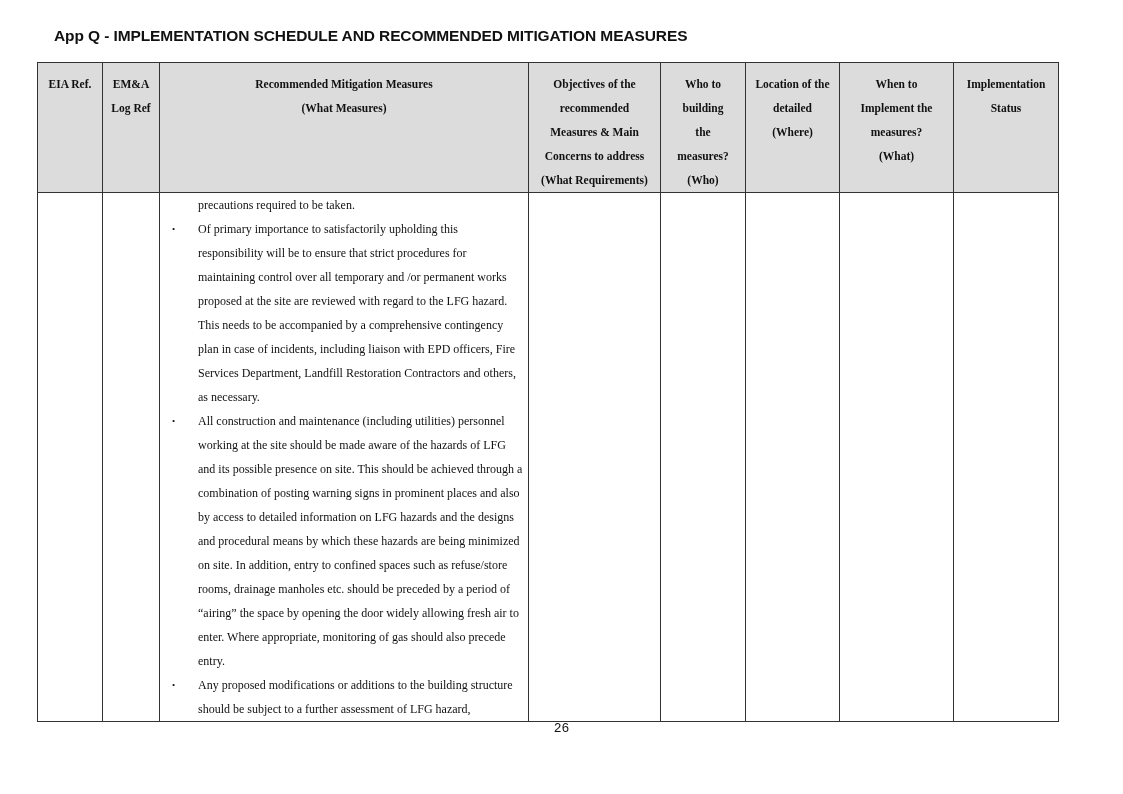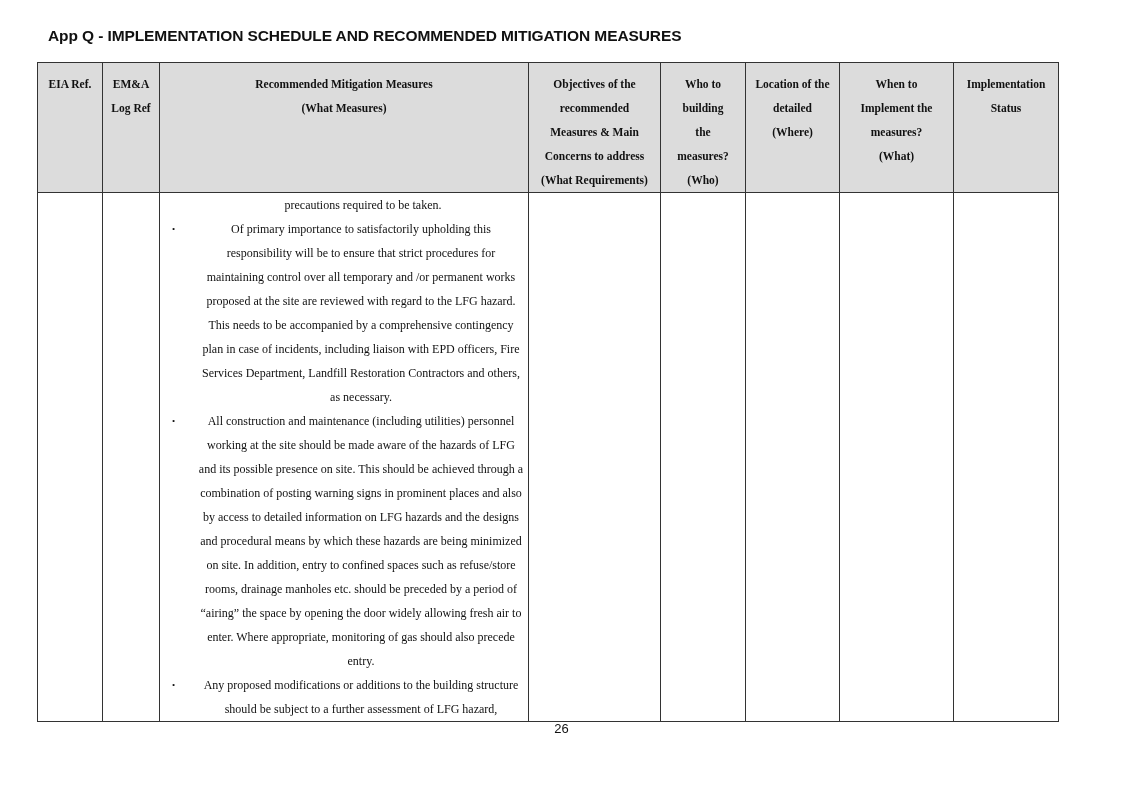--- a/index.html
+++ b/index.html
@@ -20,21 +20,21 @@
       left: 48px;
       width: 962px;
       height: 20px;
       font-family: "Liberation Sans", sans-serif;
       font-weight: bold;
       font-size: 15.5px;
       letter-spacing: -0.1px;
     }
     .page-header .title {
       position: absolute;
-      left: 0;
+      left: 6px;
       top: 0;
       white-space: nowrap;
     }
     .page-header .date {
       position: absolute;
       right: 0;
       top: 0;
       white-space: nowrap;
       margin-top: 36px;
     }
@@ -62,21 +62,20 @@
       height: 118px;
       font-size: 11.5px;
     }
     table.schedule td {
       height: 528px;
       background: #ffffff;
     }
     .measures-cell {
       font-size: 12px;
       line-height: 24px;
-      text-align: center;
     }
     .measures-cell .cont {
       padding-left: 38px;
       padding-top: 0px;
     }
     .measures-cell ul {
       list-style: none;
       margin: 0;
       padding: 0;
     }
@@ -90,21 +89,21 @@
       left: 12px;
       top: 0;
       font-size: 9px;
     }
     .page-number {
       position: absolute;
       top: 721px;
       left: 0;
       width: 1123px;
       text-align: center;
-      font-family: Liberation Sans, sans-serif;
+      font-family: Liberation Mono, monospace;
       font-size: 13px;
     }
   </style>
 </head>
 <body>
 
 <div class="page-header">
   <span class="title">App Q - IMPLEMENTATION SCHEDULE AND RECOMMENDED MITIGATION MEASURES</span>
   <span class="date">September 2025</span>
 </div>

